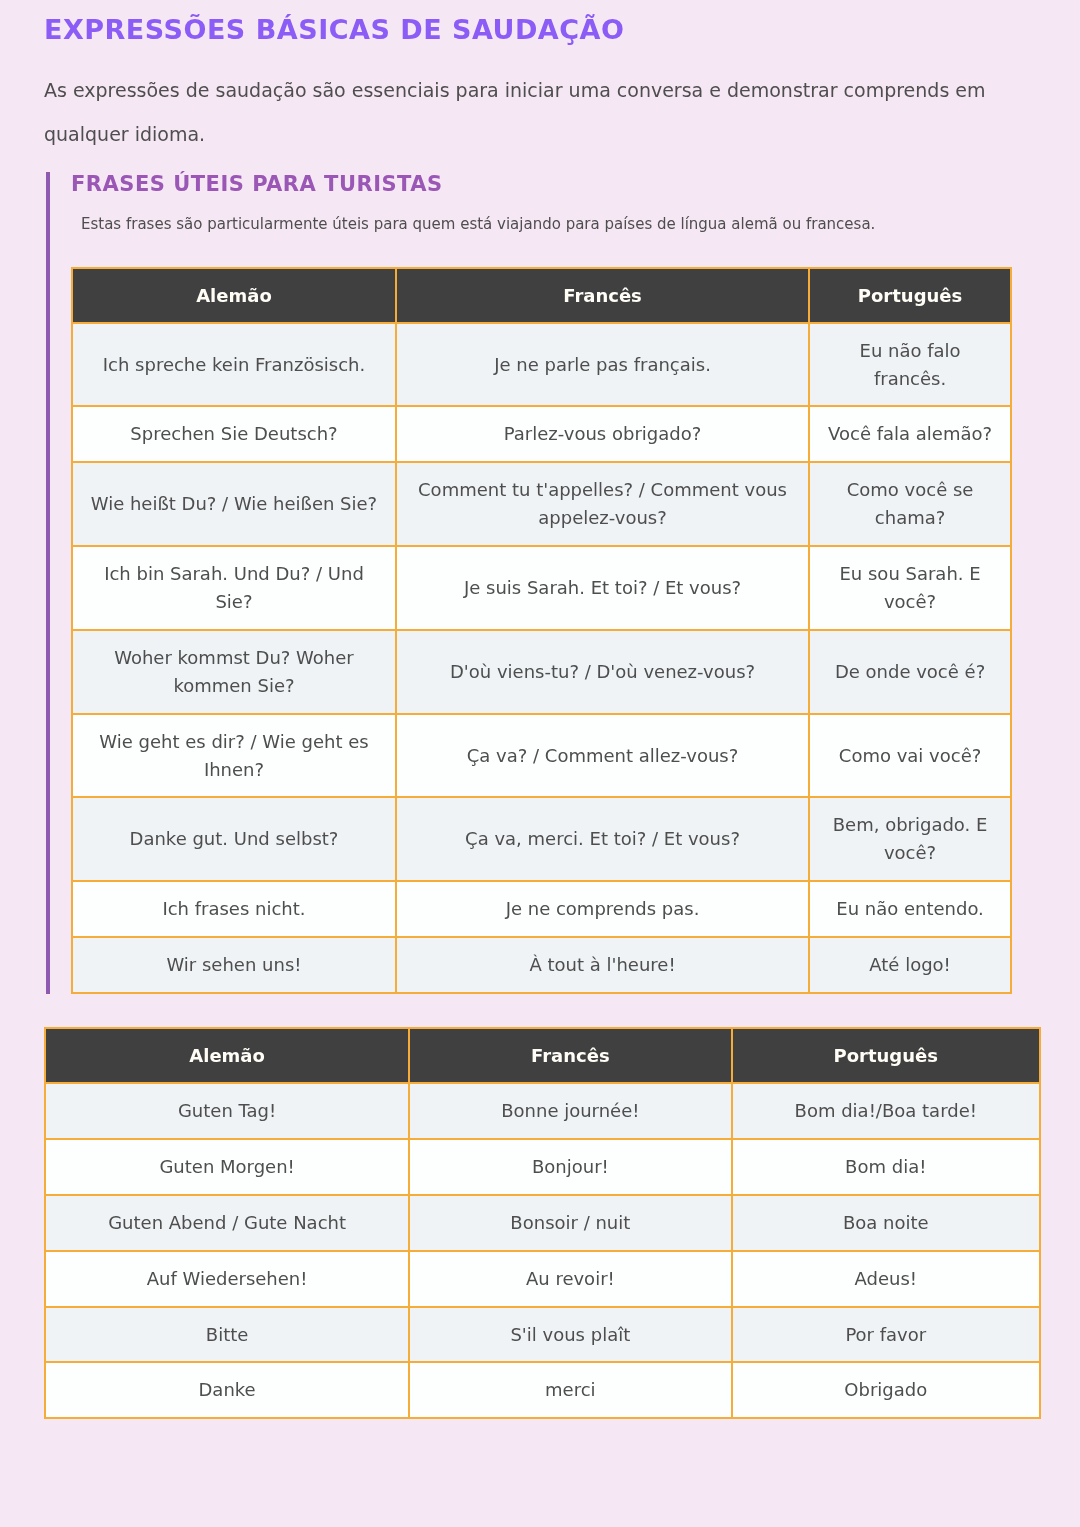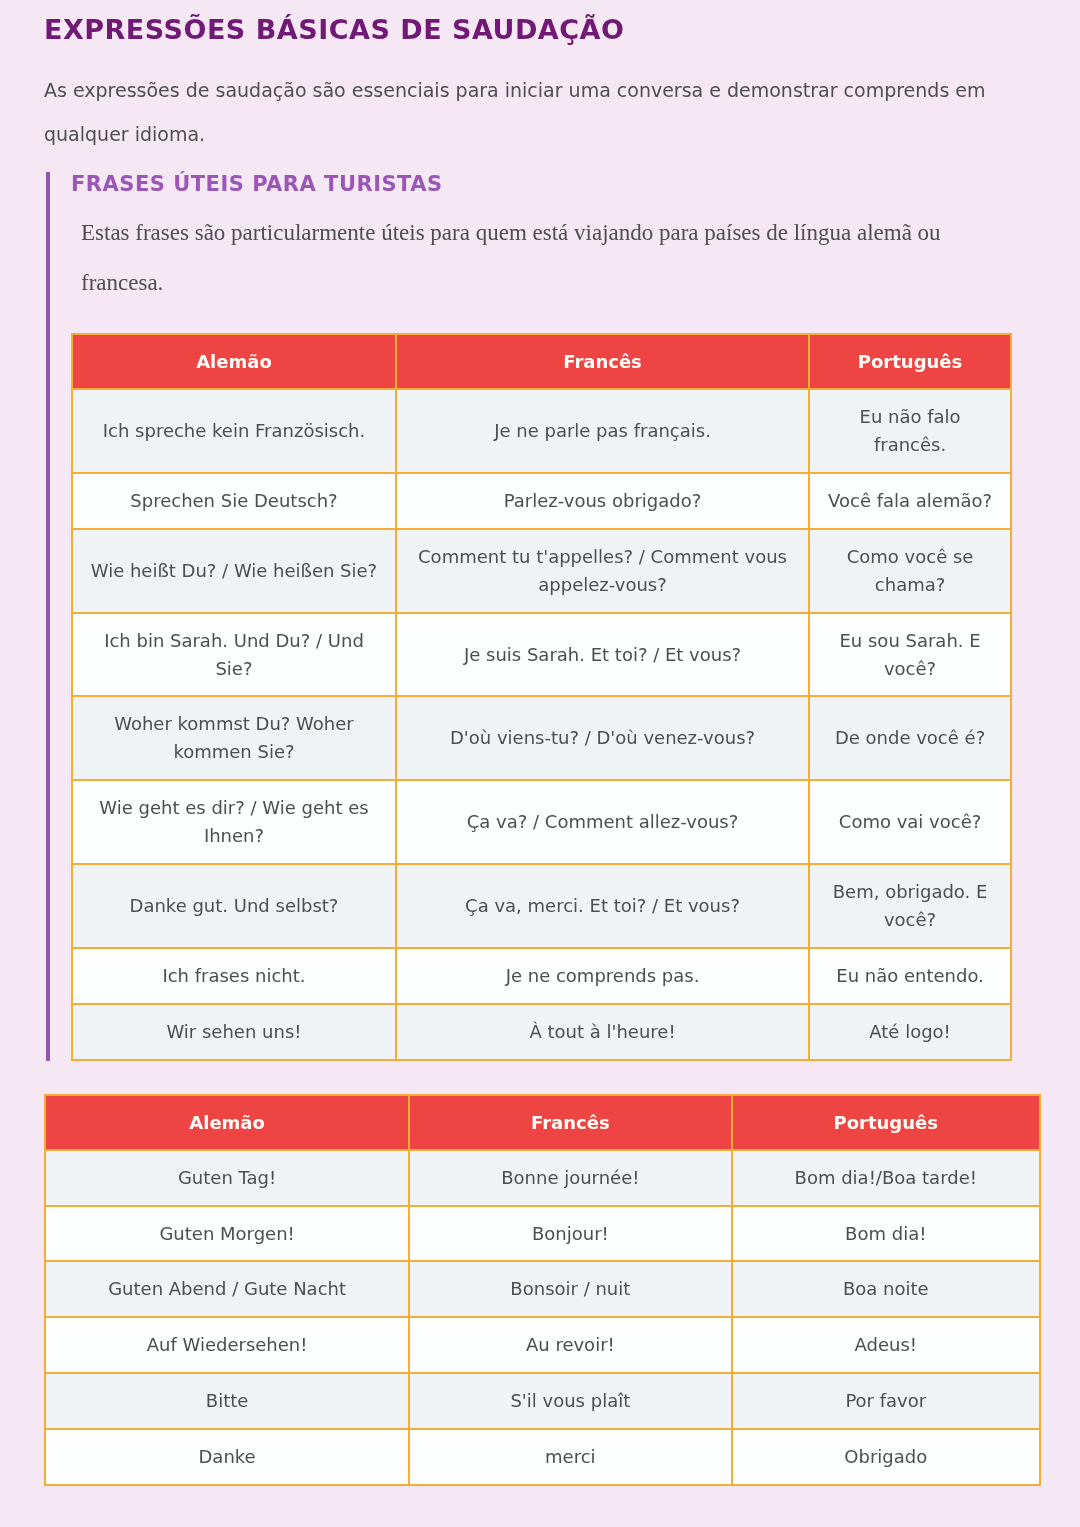--- a/index.html
+++ b/index.html
@@ -8,21 +8,21 @@
     background: #f5e7f4;
     font-family: "DejaVu Sans", "Liberation Sans", sans-serif;
     color: #4e4e4e;
   }
   .page {
     width: 1080px;
     min-height: 1527px;
     padding: 14px 40px 30px 44px;
   }
   h1.page-title {
-    color: #701a75;
+    color: #8b5cf6;
     font-size: 27px;
     font-weight: bold;
     letter-spacing: 0.5px;
     margin: 0 0 24px 0;
   }
   p.intro {
     font-size: 19px;
     line-height: 2.3;
     margin: 0 0 16px 0;
     max-width: 1010px;
@@ -34,35 +34,34 @@
     margin-bottom: 33px;
   }
   h2.section-title {
     color: #9a57b5;
     font-size: 21px;
     font-weight: bold;
     letter-spacing: 0.5px;
     margin: 6px 0 12px 0;
   }
   .section p.desc {
-    font-size: 23px;
+    font-size: 15px;
     line-height: 2.15;
     margin: 0 0 26px 0;
     padding-left: 10px;
     max-width: 910px;
-    font-family: Liberation Serif, serif;
   }
   table.phrases {
     border-collapse: collapse;
     background: #ffffff;
   }
   table.t1 { width: 941px; }
   table.t2 { width: 997px; }
   table.phrases th {
-    background: #ef4444;
+    background: #404040;
     color: #fffdf6;
     font-size: 18px;
     font-weight: bold;
     padding: 16px 10px;
     border: 2px solid #f5ac38;
     text-align: center;
   }
   table.phrases td {
     font-size: 18px;
     text-align: center;

